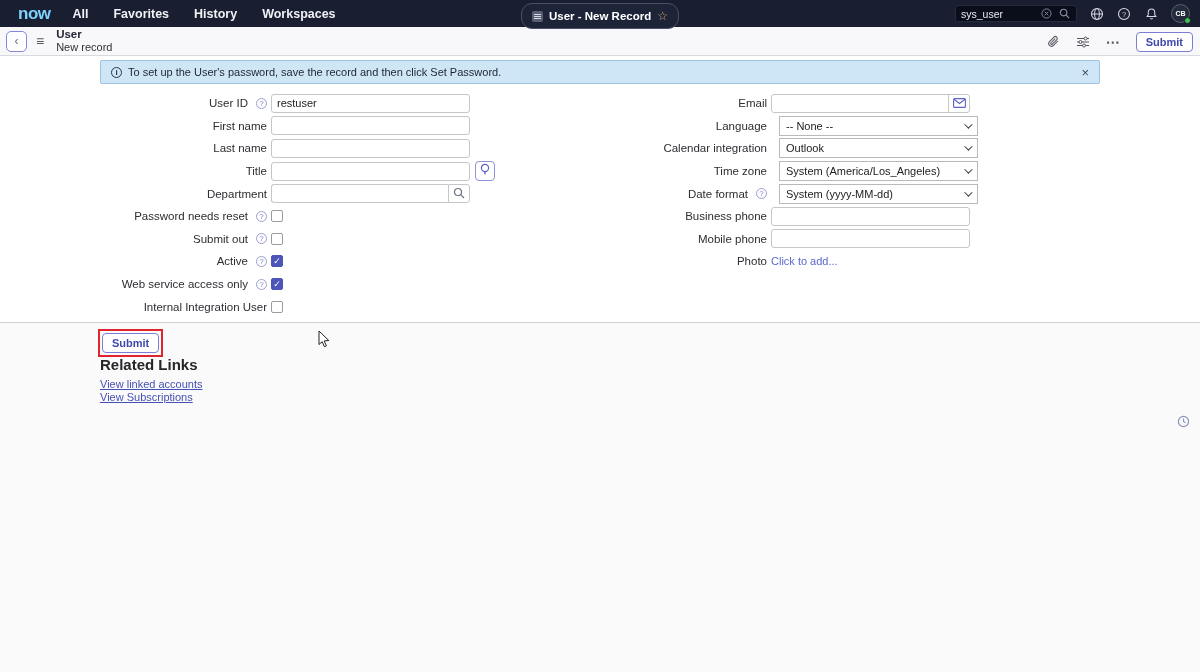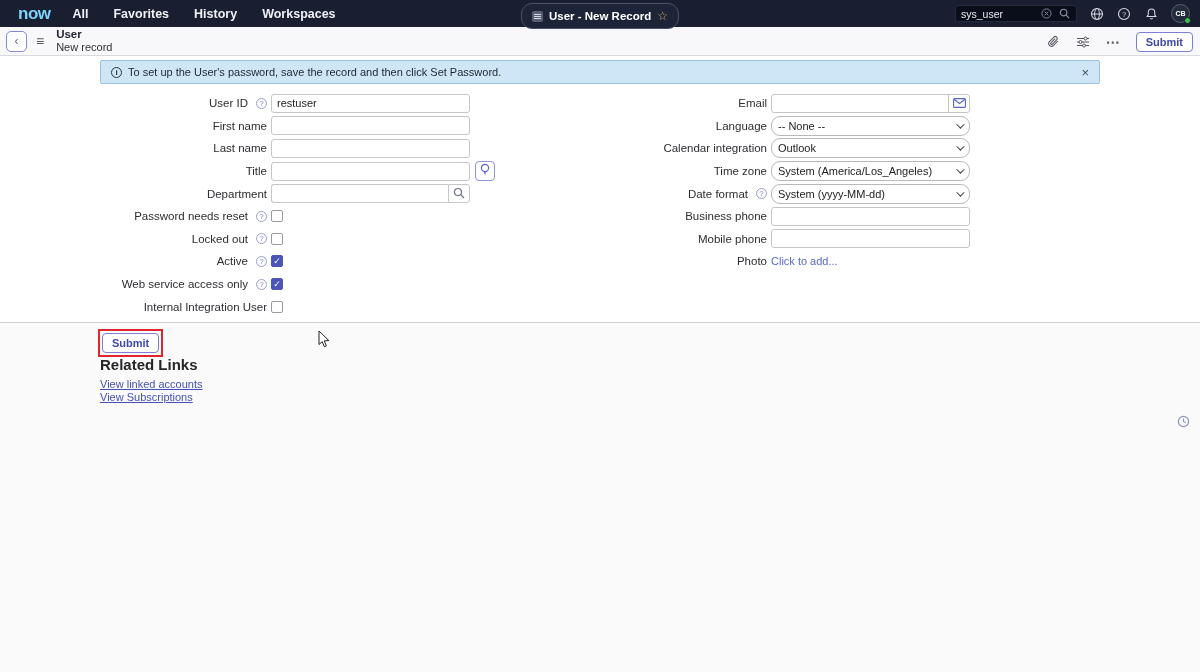--- a/index.html
+++ b/index.html
@@ -93,23 +93,23 @@
                cursor:pointer; }
   .suggest-btn { width:20px; height:20px; margin-left:5px; border:1px solid #8f93d8;
                  border-radius:4px; background:#fff; display:flex; align-items:center;
                  justify-content:center; cursor:pointer; }
   .email-wrap { width:199px; height:19px; border:1px solid #c6c6c8; border-radius:3px;
                 background:#fff; display:flex; align-items:center; }
   .email-wrap input { flex:1; border:none; outline:none; height:15px; font-size:11px;
                       padding:0 5px; font-family:inherit; min-width:0; }
   .email-ico-cell { width:21px; height:19px; border-left:1px solid #c6c6c8;
                     display:flex; align-items:center; justify-content:center; cursor:pointer; }
-  .sel { width:199px; height:20px; border:1px solid #b9b9bd; border-radius:9px;
+  .sel { width:199px; height:20px; border:1px solid #b9b9bd; border-radius:0;
          background:#fff; display:flex; align-items:center; justify-content:space-between;
-         padding:0 7px 0 6px; font-size:11px; color:#222; cursor:pointer; }
+         padding:0 7px 0 6px; font-size:11px; color:#222; cursor:pointer;margin-left:8px; }
   .sel .chev { width:6px; height:6px; border-right:1.6px solid #3a3a40;
                border-bottom:1.6px solid #3a3a40; transform:rotate(45deg) translateY(-2px); }
   .cbox { width:12px; height:12px; border:1px solid #9a9aa0; border-radius:2px;
           background:#fff; display:flex; align-items:center; justify-content:center;
           cursor:pointer; }
   .cbox.checked { background:var(--checkbox_checked,#4d55b8);
                   border-color:var(--checkbox_checked,#4d55b8); color:#fff;
                   font-size:9px; line-height:1; }
   .photo-link { font-size:11px; color:#5a68cc; cursor:pointer; text-decoration:none; }
 
@@ -283,21 +283,21 @@
           <div class="flabel">
             <span>Password needs reset</span>
             <span class="help-ico">?</span>
           </div>
           <div class="fctrl">
             <div class="cbox"></div>
           </div>
         </div>
         <div class="frow">
           <div class="flabel">
-            <span>Locked out</span>
+            <span>Submit out</span>
             <span class="help-ico">?</span>
           </div>
           <div class="fctrl">
             <div class="cbox"></div>
           </div>
         </div>
         <div class="frow">
           <div class="flabel">
             <span>Active</span>
             <span class="help-ico">?</span>

